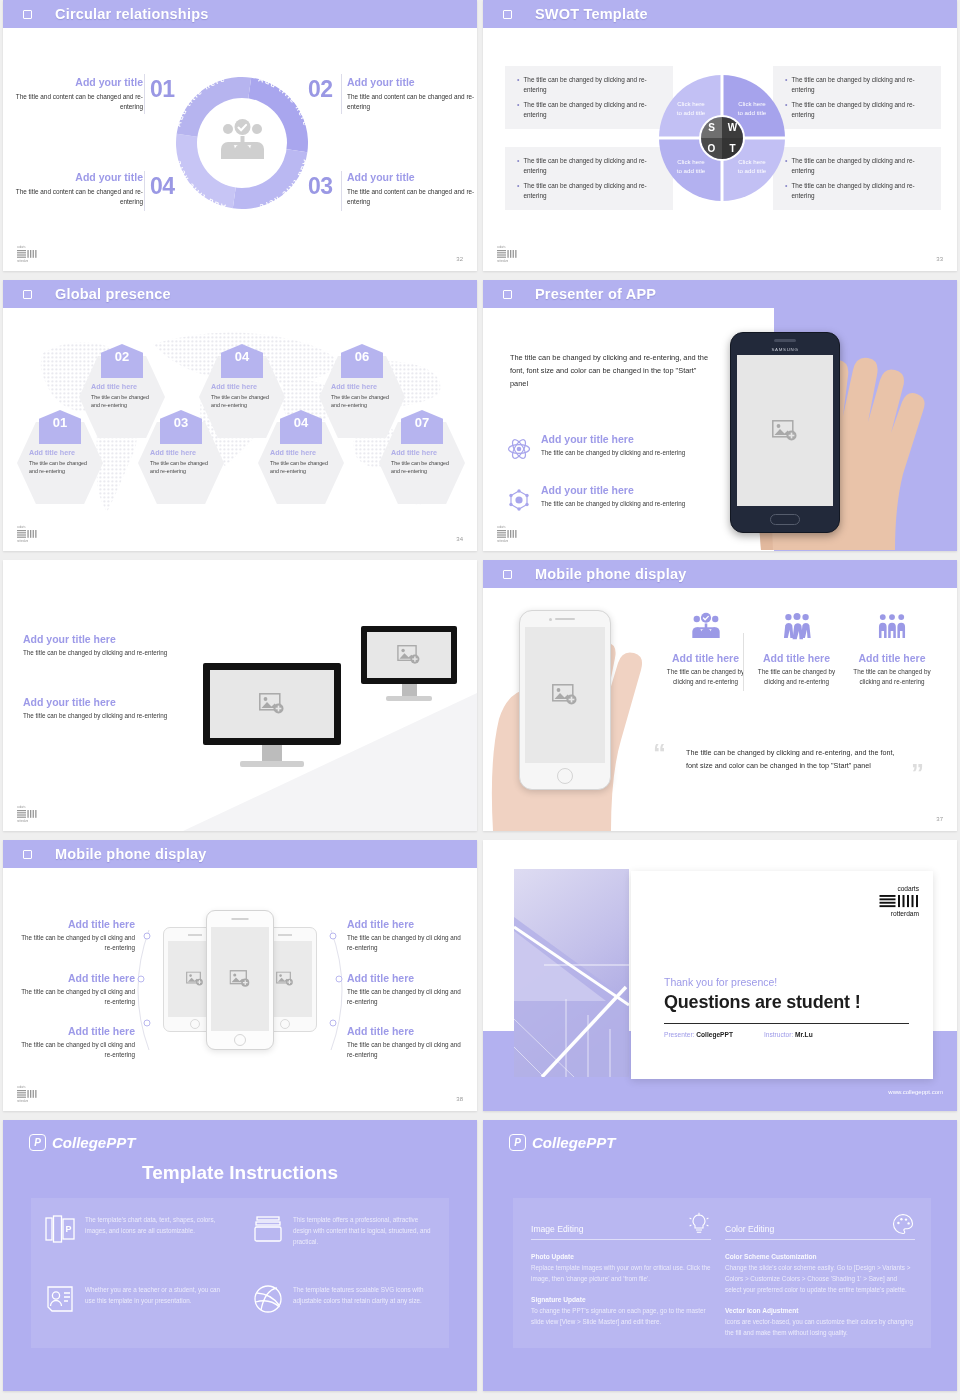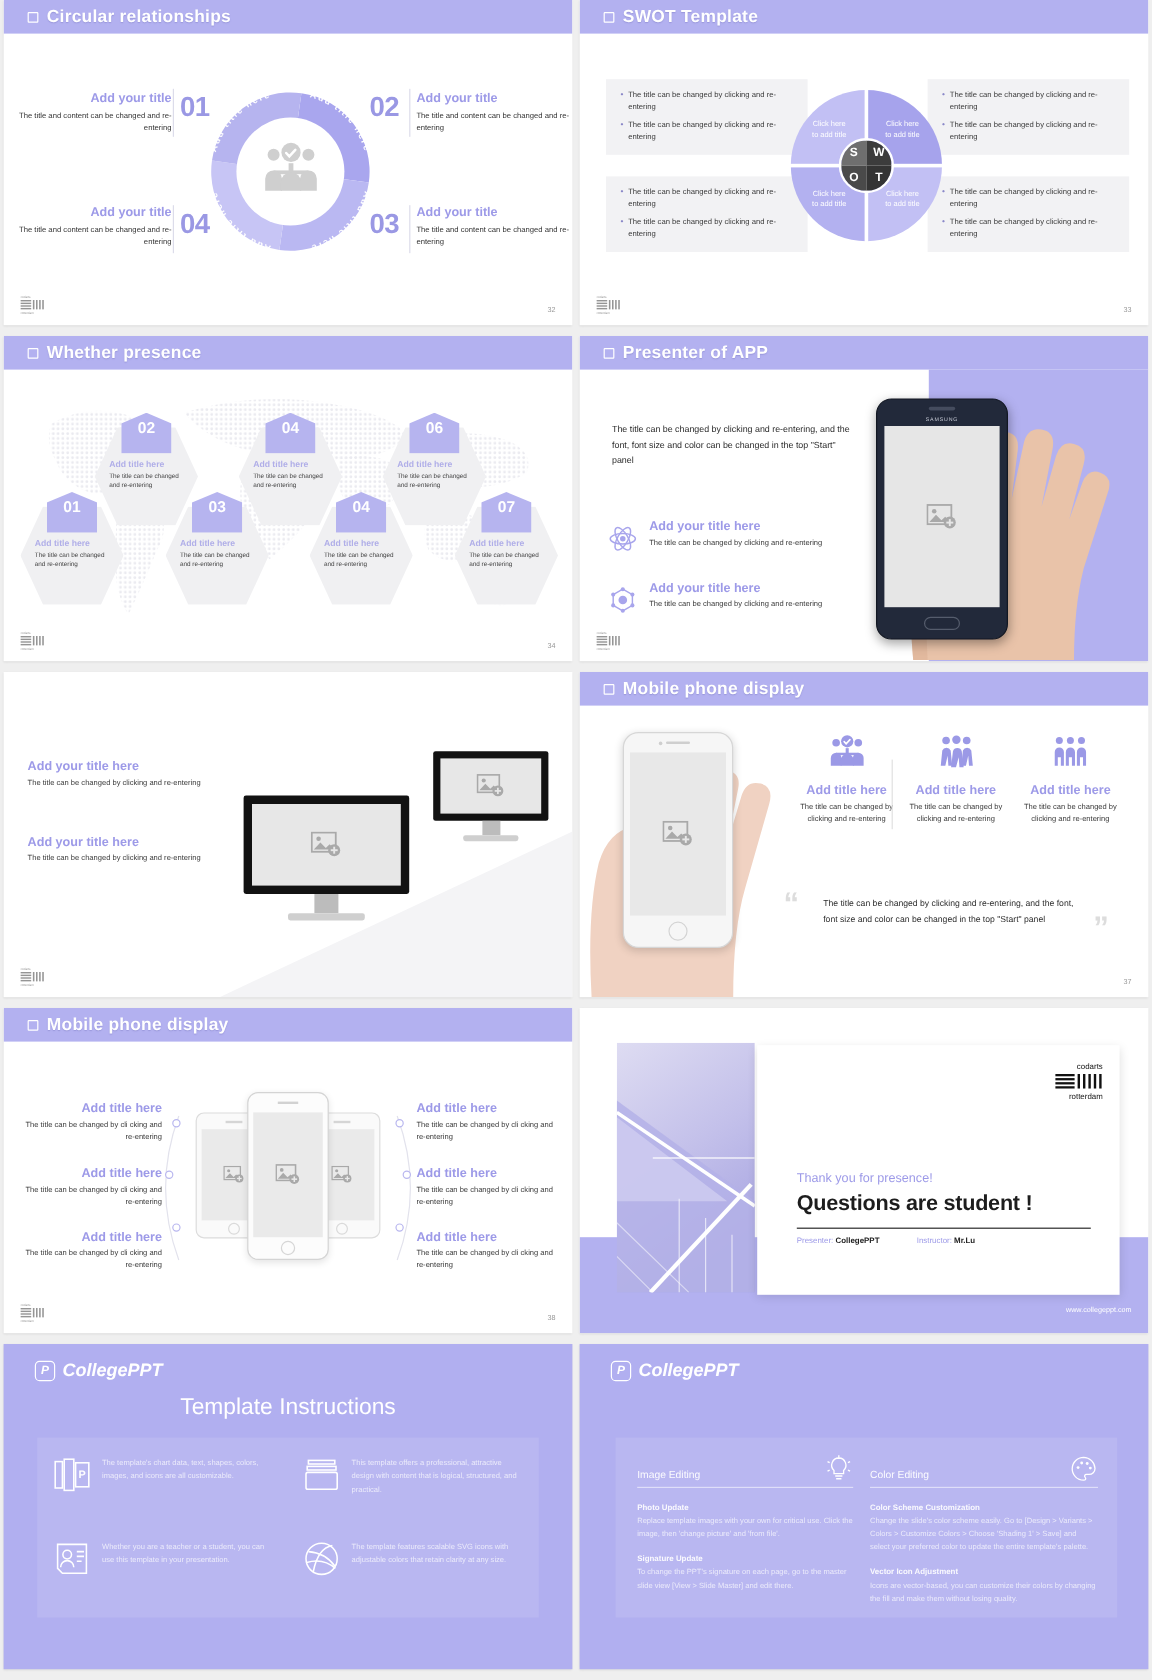--- a/index.html
+++ b/index.html
@@ -39,20 +39,21 @@
     border-radius: 1px;
     margin-right: 7px;
     flex: 0 0 auto;
   }
   .hdr .ttl {
     color: #ffffff;
     font-size: 14.5px;
     font-weight: bold;
     letter-spacing: .2px;
     text-shadow: 0 1px 1px rgba(120,118,190,.45);
+    margin-left: 16px;
   }
   .body { position: absolute; top: 28px; left: 0; right: 0; bottom: 0; }
   
   .ftr-logo {
     position: absolute; left: 14px; bottom: 8px;
     width: 22px; height: 19px;
     opacity: .62;
   }
   .pgno {
     position: absolute; right: 14px; bottom: 9px;
@@ -127,21 +128,21 @@
   
   .ins-slide { background: #b1aff0 !important; }
   .ins-logo { display: flex; align-items: center; }
   .ins-logo .lm {
     width: 17px; height: 17px; border: 1.8px solid #fff; border-radius: 4px;
     display: flex; align-items: center; justify-content: center;
     color: #fff; font-size: 10px; font-weight: bold; font-style: italic;
     margin-right: 6px;
   }
   .ins-logo .lt { color: #fff; font-size: 15px; font-weight: bold; font-style: italic; }
-  .ins-h1 { color: #fff; font-size: 19px; font-weight: normal; text-align: center; }
+  .ins-h1 { color: #fff; font-size: 19px; font-weight: bold; text-align: center; }
   .ins-panel { background: rgba(255,255,255,.10); }
   .ins-txt { color: rgba(255,255,255,.72); font-size: 6.3px; line-height: 1.75; }
   .ins-sub { color: rgba(255,255,255,.92); font-size: 6.6px; font-weight: bold; }
   .tut-h { color: rgba(255,255,255,.95); font-size: 8.6px; }
   .tut-rule { height: 1px; background: rgba(255,255,255,.55); }
 </style>
 </head>
 <body>
 
 <div class="grid">
@@ -331,21 +332,21 @@
       <rect x="15.6" y="6" width="1.3" height="7.8" fill="#555"></rect>
         <rect x="18.2" y="6" width="1.3" height="7.8" fill="#555"></rect>
       <text x="0" y="18" font-size="2.6" fill="#555" font-family="Liberation Sans, sans-serif">rotterdam</text>
     </svg>
     <div class="pgno">33</div>
   </div>
 
   <div class="slide">
     <div class="hdr">
       <span class="sq"></span>
-      <span class="ttl">Whether presence</span>
+      <span class="ttl">Global presence</span>
     </div>
     <div class="body">
       <svg class="worldmap" viewBox="0 0 474 243">
         <defs>
           <pattern id="dots" width="4" height="4" patternUnits="userSpaceOnUse">
             <circle cx="1.4" cy="1.4" r="1.15" fill="#d9d9e3"></circle>
           </pattern>
         </defs>
         <g fill="url(#dots)">
           <path d="M40 45 q28 -16 60 -8 q22 6 30 20 q-6 22 -26 28 q-10 22 -30 18 q-22 -6 -30 -26 q-10 -18 -4 -32 Z"></path>

